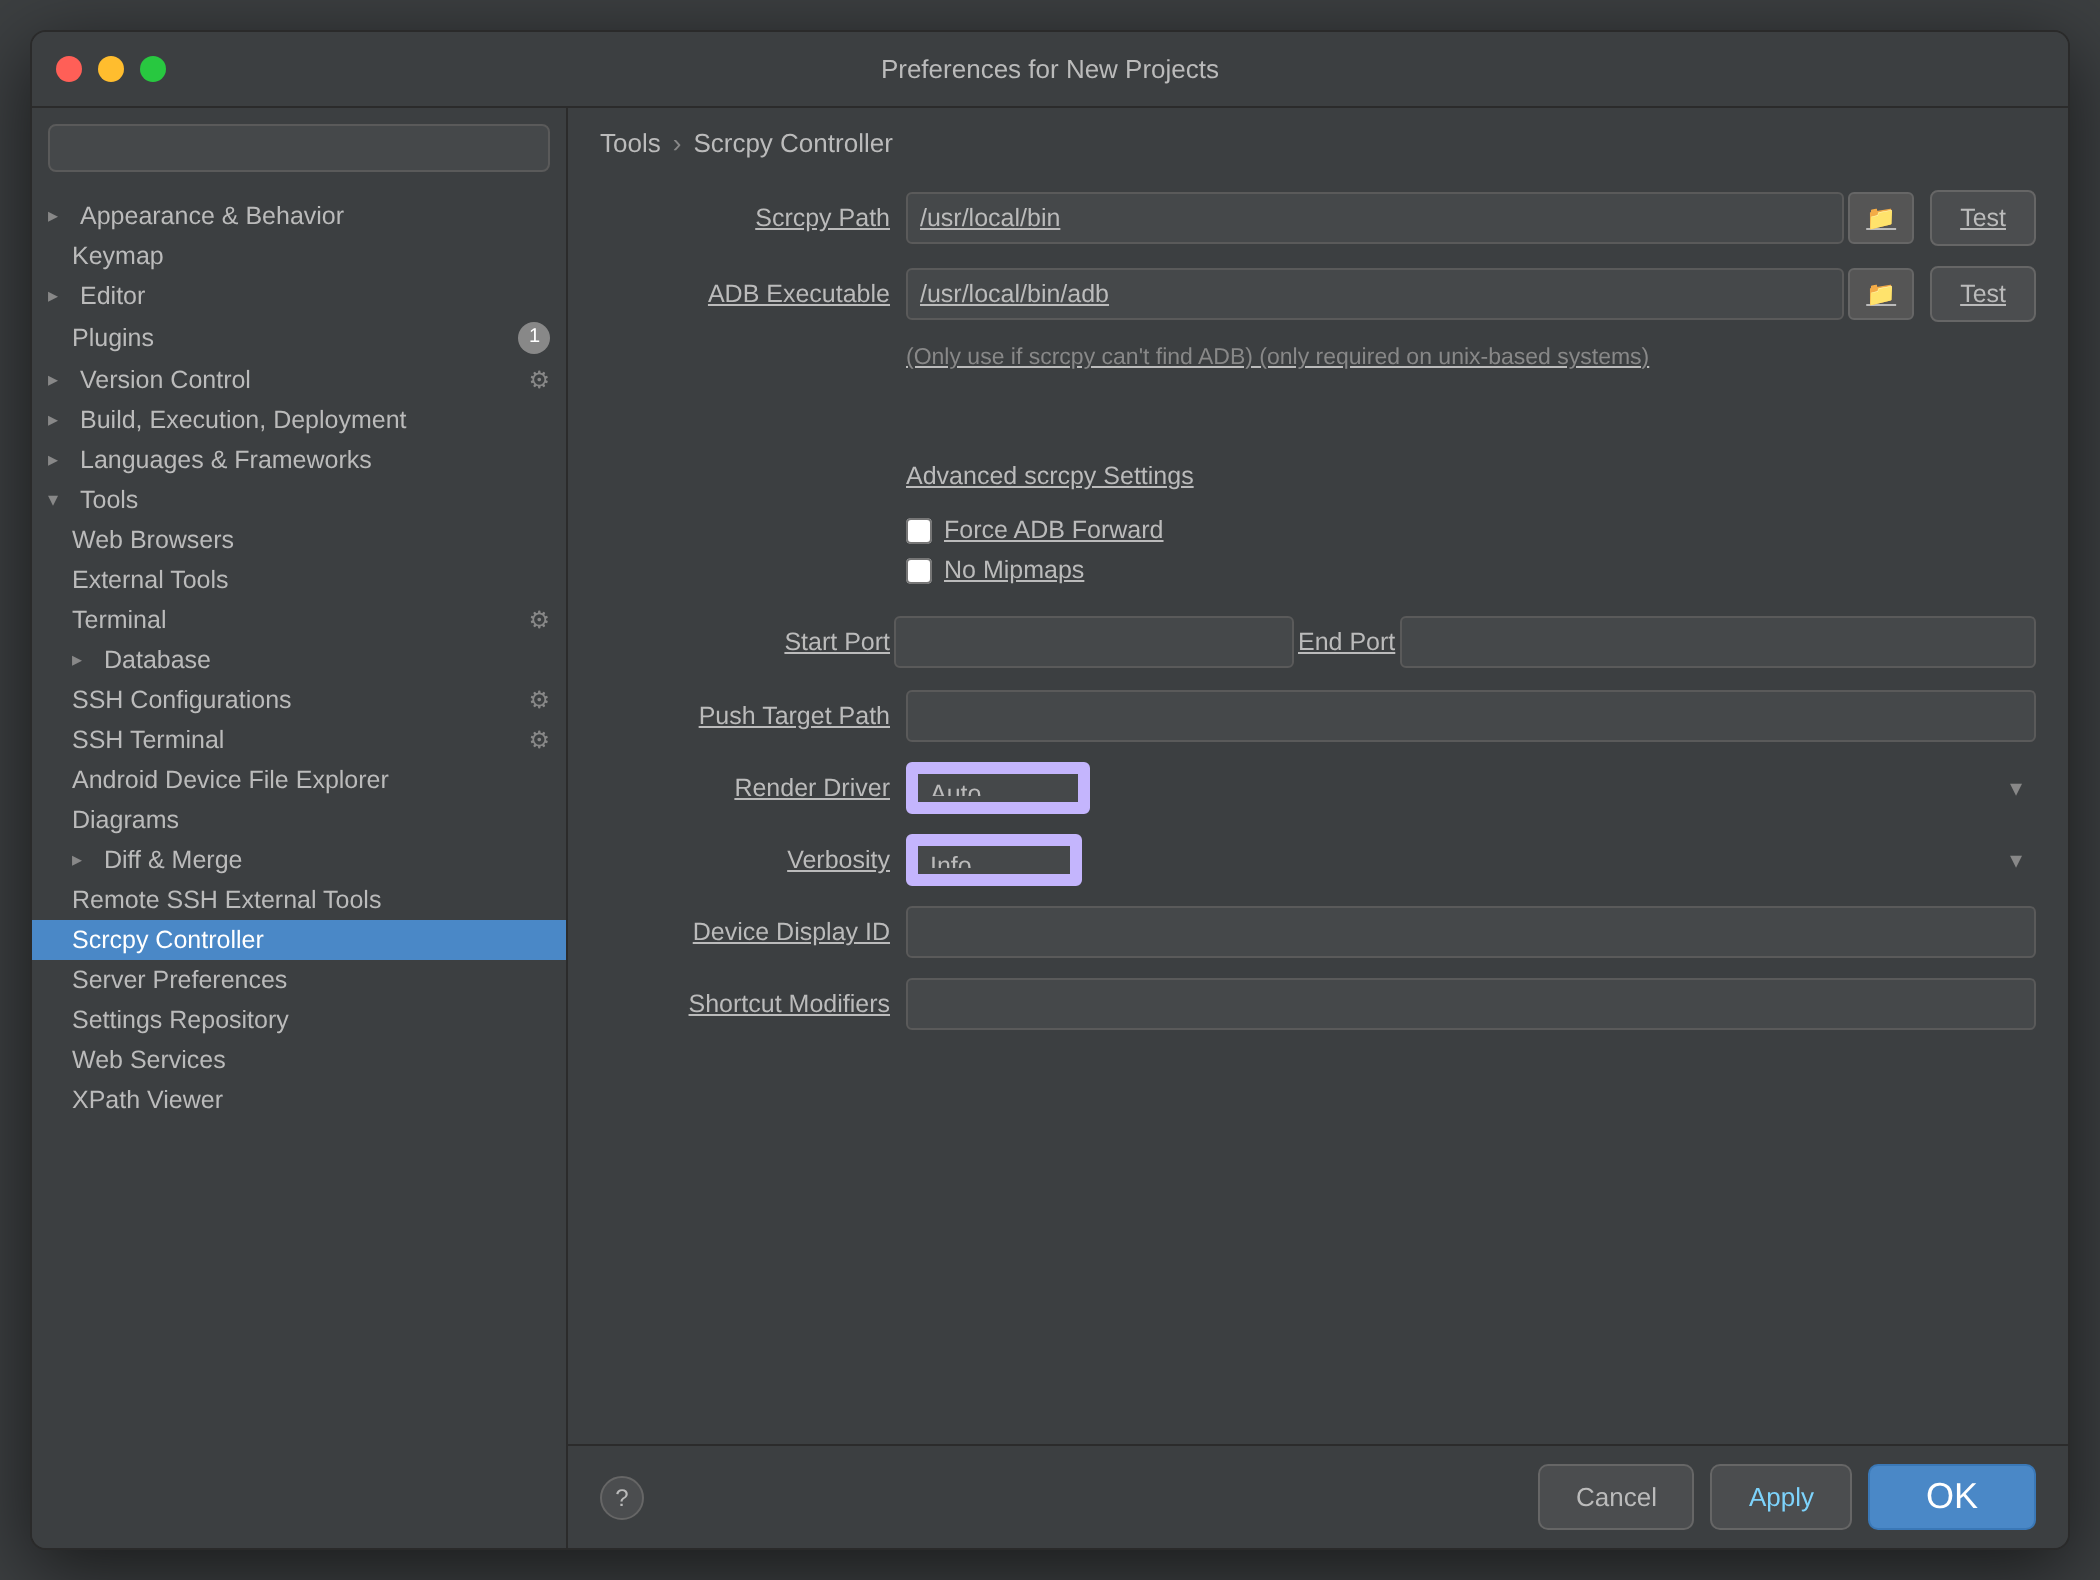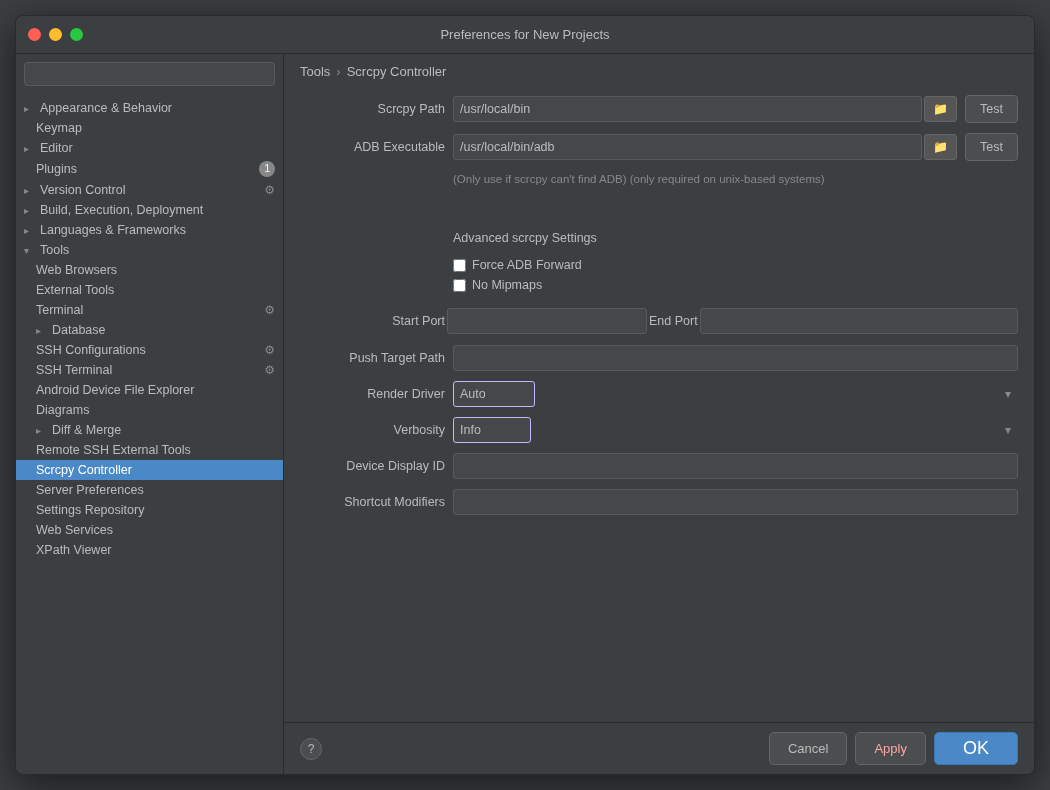--- a/index.html
+++ b/index.html
@@ -157,20 +157,21 @@
       align-items: center;
       gap: 6px;
       flex-shrink: 0;
     }
     .breadcrumb-sep { color: #888; }
     .breadcrumb-active { color: #bbbbbb; }
     .settings-content {
       flex: 1;
       padding: 8px 16px 8px 16px;
       overflow-y: auto;
+      text-decoration: underline;
     }
     .form-row {
       display: flex;
       align-items: center;
       margin-bottom: 10px;
       gap: 8px;
     }
     .form-label {
       width: 145px;
       text-align: right;
@@ -284,21 +285,21 @@
       border-radius: 3px;
       color: #bbbbbb;
       padding: 3px 6px;
       font-size: 12.5px;
       height: 26px;
       outline: none;
     }
     .select-input {
       flex: 1;
       background: #45484a;
-      border: 1px solid #c4b5fd;
+      border: 6px solid #c4b5fd;
       border-radius: 3px;
       color: #bbbbbb;
       padding: 3px 6px;
       font-size: 12.5px;
       height: 26px;
       outline: none;
       appearance: none;
       -webkit-appearance: none;
       padding-right: 24px;
       cursor: pointer;
@@ -353,21 +354,21 @@
       border-radius: 5px;
       color: #bbbbbb;
       padding: 5px 18px;
       cursor: pointer;
       font-size: 13px;
     }
     .btn-apply {
       background: #4b4d4f;
       border: 1px solid #666;
       border-radius: 5px;
-      color: #fca5a5;
+      color: #7dd3fc;
       padding: 5px 18px;
       cursor: pointer;
       font-size: 13px;
     }
     .btn-ok {
       background: #4a88c7;
       border: 1px solid #3a78b7;
       border-radius: 5px;
       color: #ffffff;
       padding: 5px 28px;

